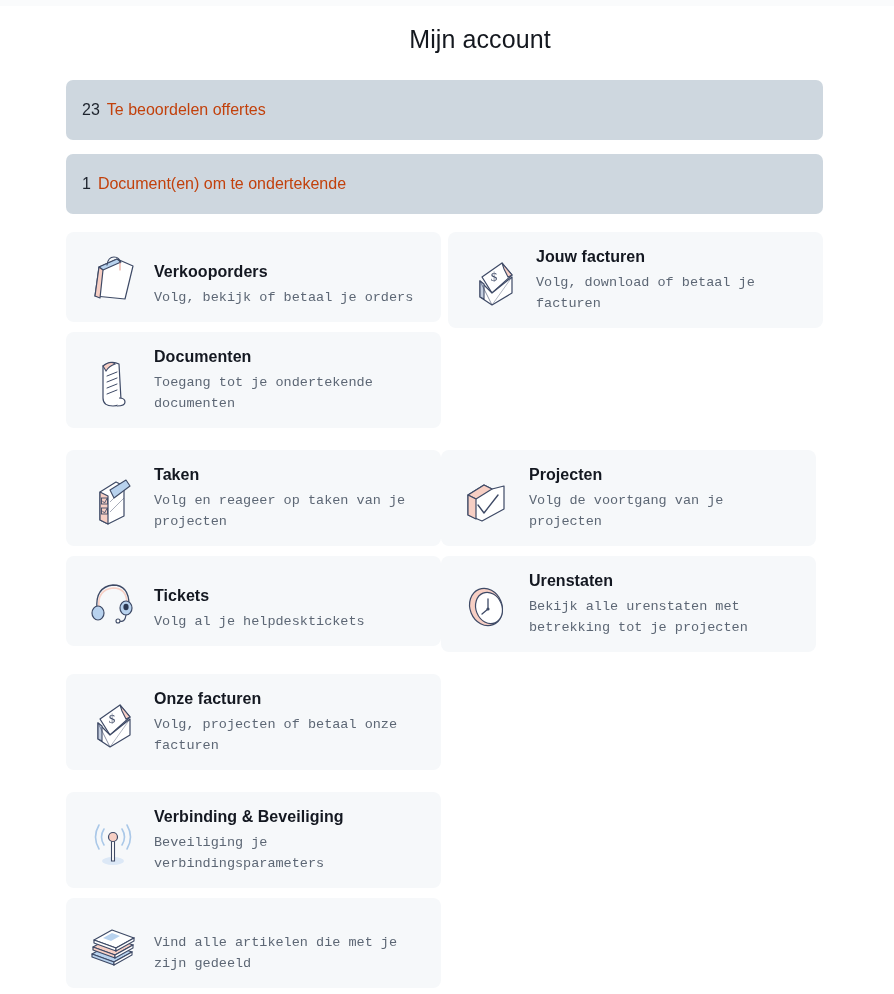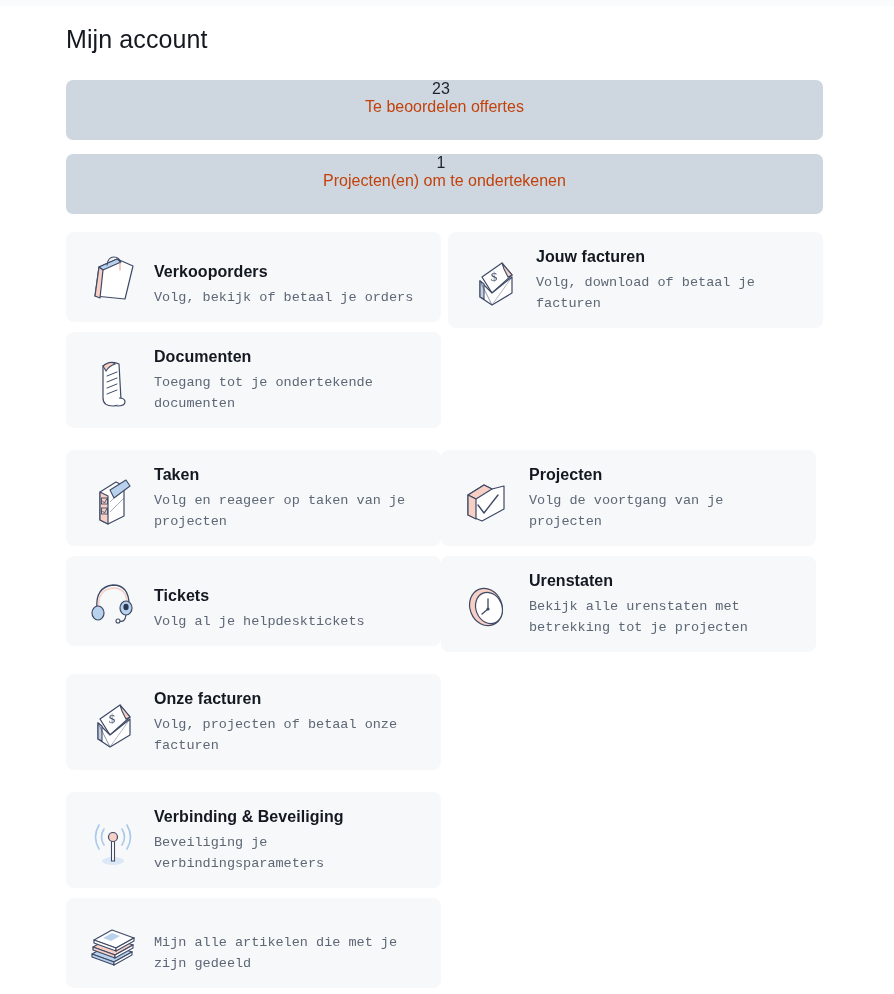--- a/index.html
+++ b/index.html
@@ -35,38 +35,38 @@
     padding: 24px 0 0 0;
   }
 
   .page-title {
     margin: 0 0 26px 66px;
     font-size: 25px;
     line-height: 30px;
     font-weight: 400;
     color: #14181f;
     letter-spacing: 0.1px;
+    text-align: center;
   }
 
   
   .banners {
     margin: 0 0 18px 66px;
     width: 757px;
   }
 
   .banner {
     background: #ced7df;
     border-radius: 7px;
     height: 60px;
     display: flex;
     align-items: center;
     padding: 0 16px;
     margin-bottom: 14px;
     cursor: pointer;
-    flex-direction: column;
   }
   .banner:last-child { margin-bottom: 0; }
 
   .banner-count {
     font-size: 16px;
     font-weight: 500;
     color: #1e242e;
     margin-right: 7px;
     white-space: nowrap;
   }
@@ -153,21 +153,21 @@
 
     <div class="banners">
 
       <div class="banner">
         <span class="banner-count">23</span>
         <span class="banner-text">Te beoordelen offertes</span>
       </div>
 
       <div class="banner">
         <span class="banner-count">1</span>
-        <span class="banner-text">Projecten(en) om te ondertekenen</span>
+        <span class="banner-text">Document(en) om te ondertekende</span>
       </div>
 
     </div>
 
     <div class="grid">
 
       <div class="col col-left">
 
         <div class="card">
           <div class="card-icon">
@@ -363,21 +363,21 @@
               <path d="M9 31 L27 21 L49 29 L31 39 Z" fill="#f7cfc4" stroke="#3e4a66" stroke-width="1.2" stroke-linejoin="round"></path>
               <path d="M9 31 L9 34 L31 42 L31 39 Z" fill="#f7cfc4" stroke="#3e4a66" stroke-width="1.2" stroke-linejoin="round"></path>
               <path d="M31 39 L49 29 L49 32 L31 42 Z" fill="#ffffff" stroke="#3e4a66" stroke-width="1.1"></path>
               <path d="M10 24 L28 14 L50 22 L32 32 Z" fill="#ffffff" stroke="#3e4a66" stroke-width="1.2" stroke-linejoin="round"></path>
               <path d="M10 24 L10 27 L32 35 L32 32 Z" fill="#ffffff" stroke="#3e4a66" stroke-width="1.2" stroke-linejoin="round"></path>
               <path d="M32 32 L50 22 L50 25 L32 35 Z" fill="#ffffff" stroke="#3e4a66" stroke-width="1.1"></path>
               <path d="M19 22 L28 17 L36 20 L27 25 Z" fill="#b8d2ee"></path>
             </svg>
           </div>
           <div class="card-body">
-            <div class="card-desc">Mijn alle artikelen die met je zijn gedeeld</div>
+            <div class="card-desc">Vind alle artikelen die met je zijn gedeeld</div>
           </div>
         </div>
 
       </div>
 
       <div class="col"></div>
 
     </div>
 
   </div>

